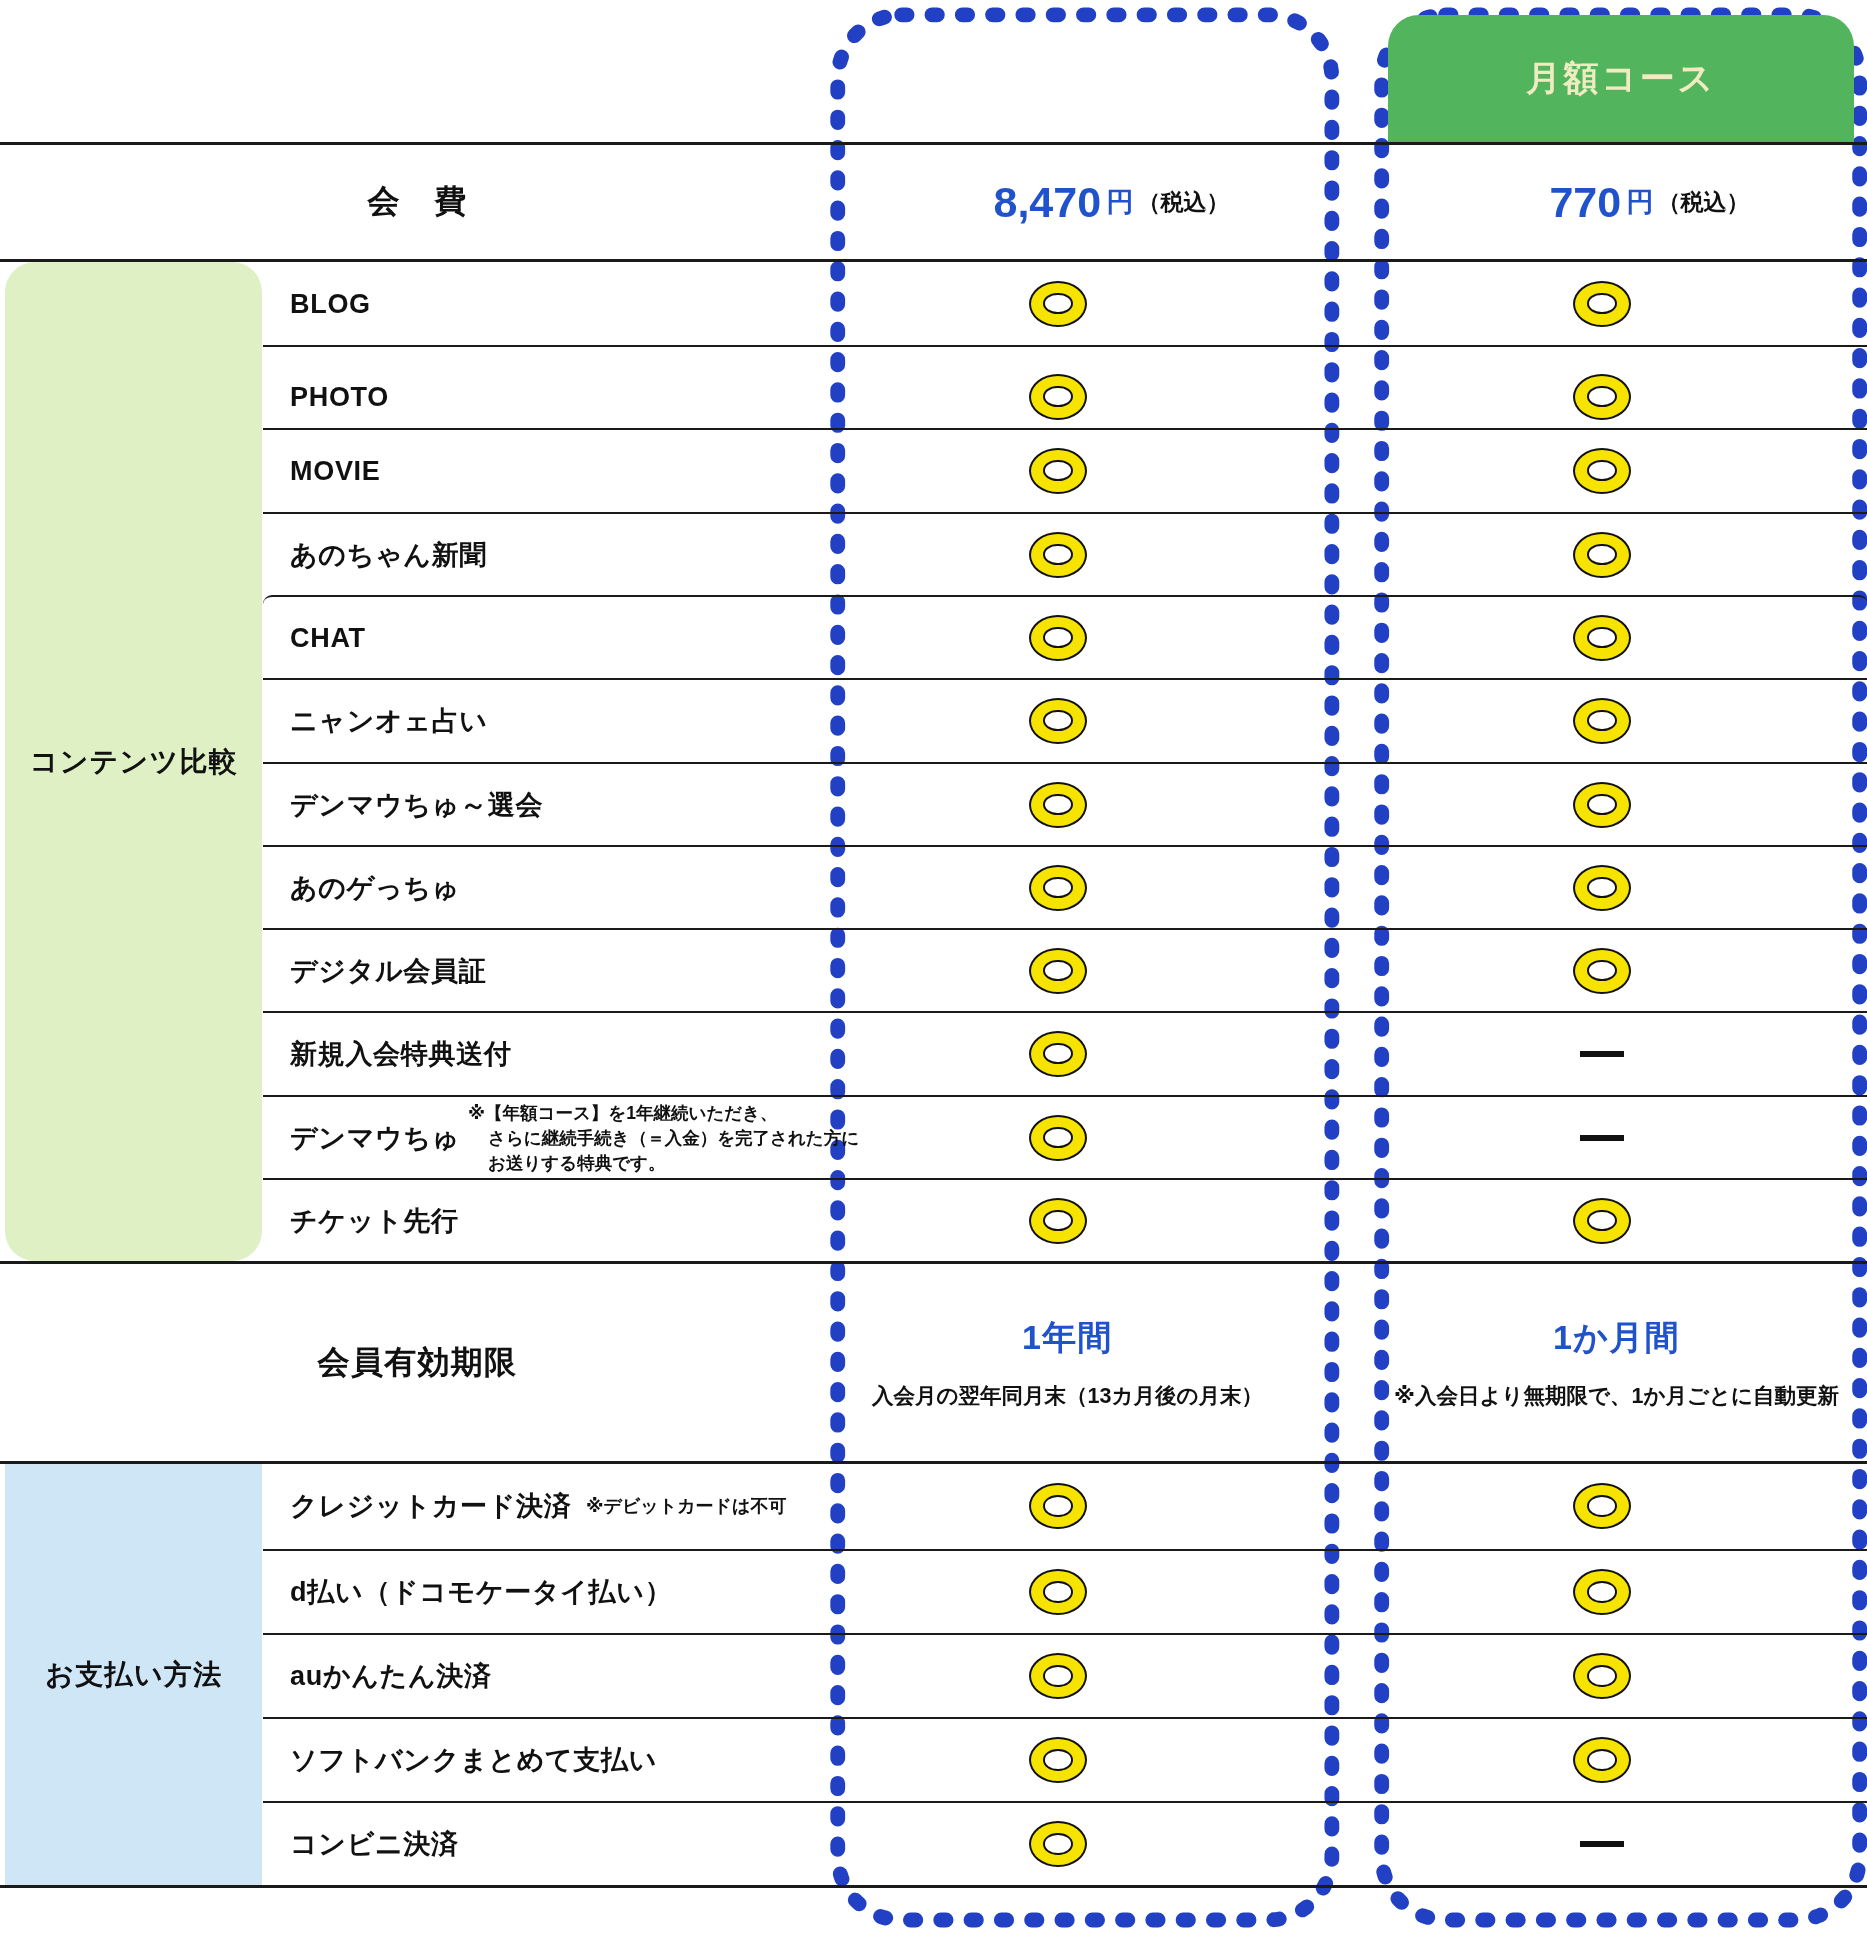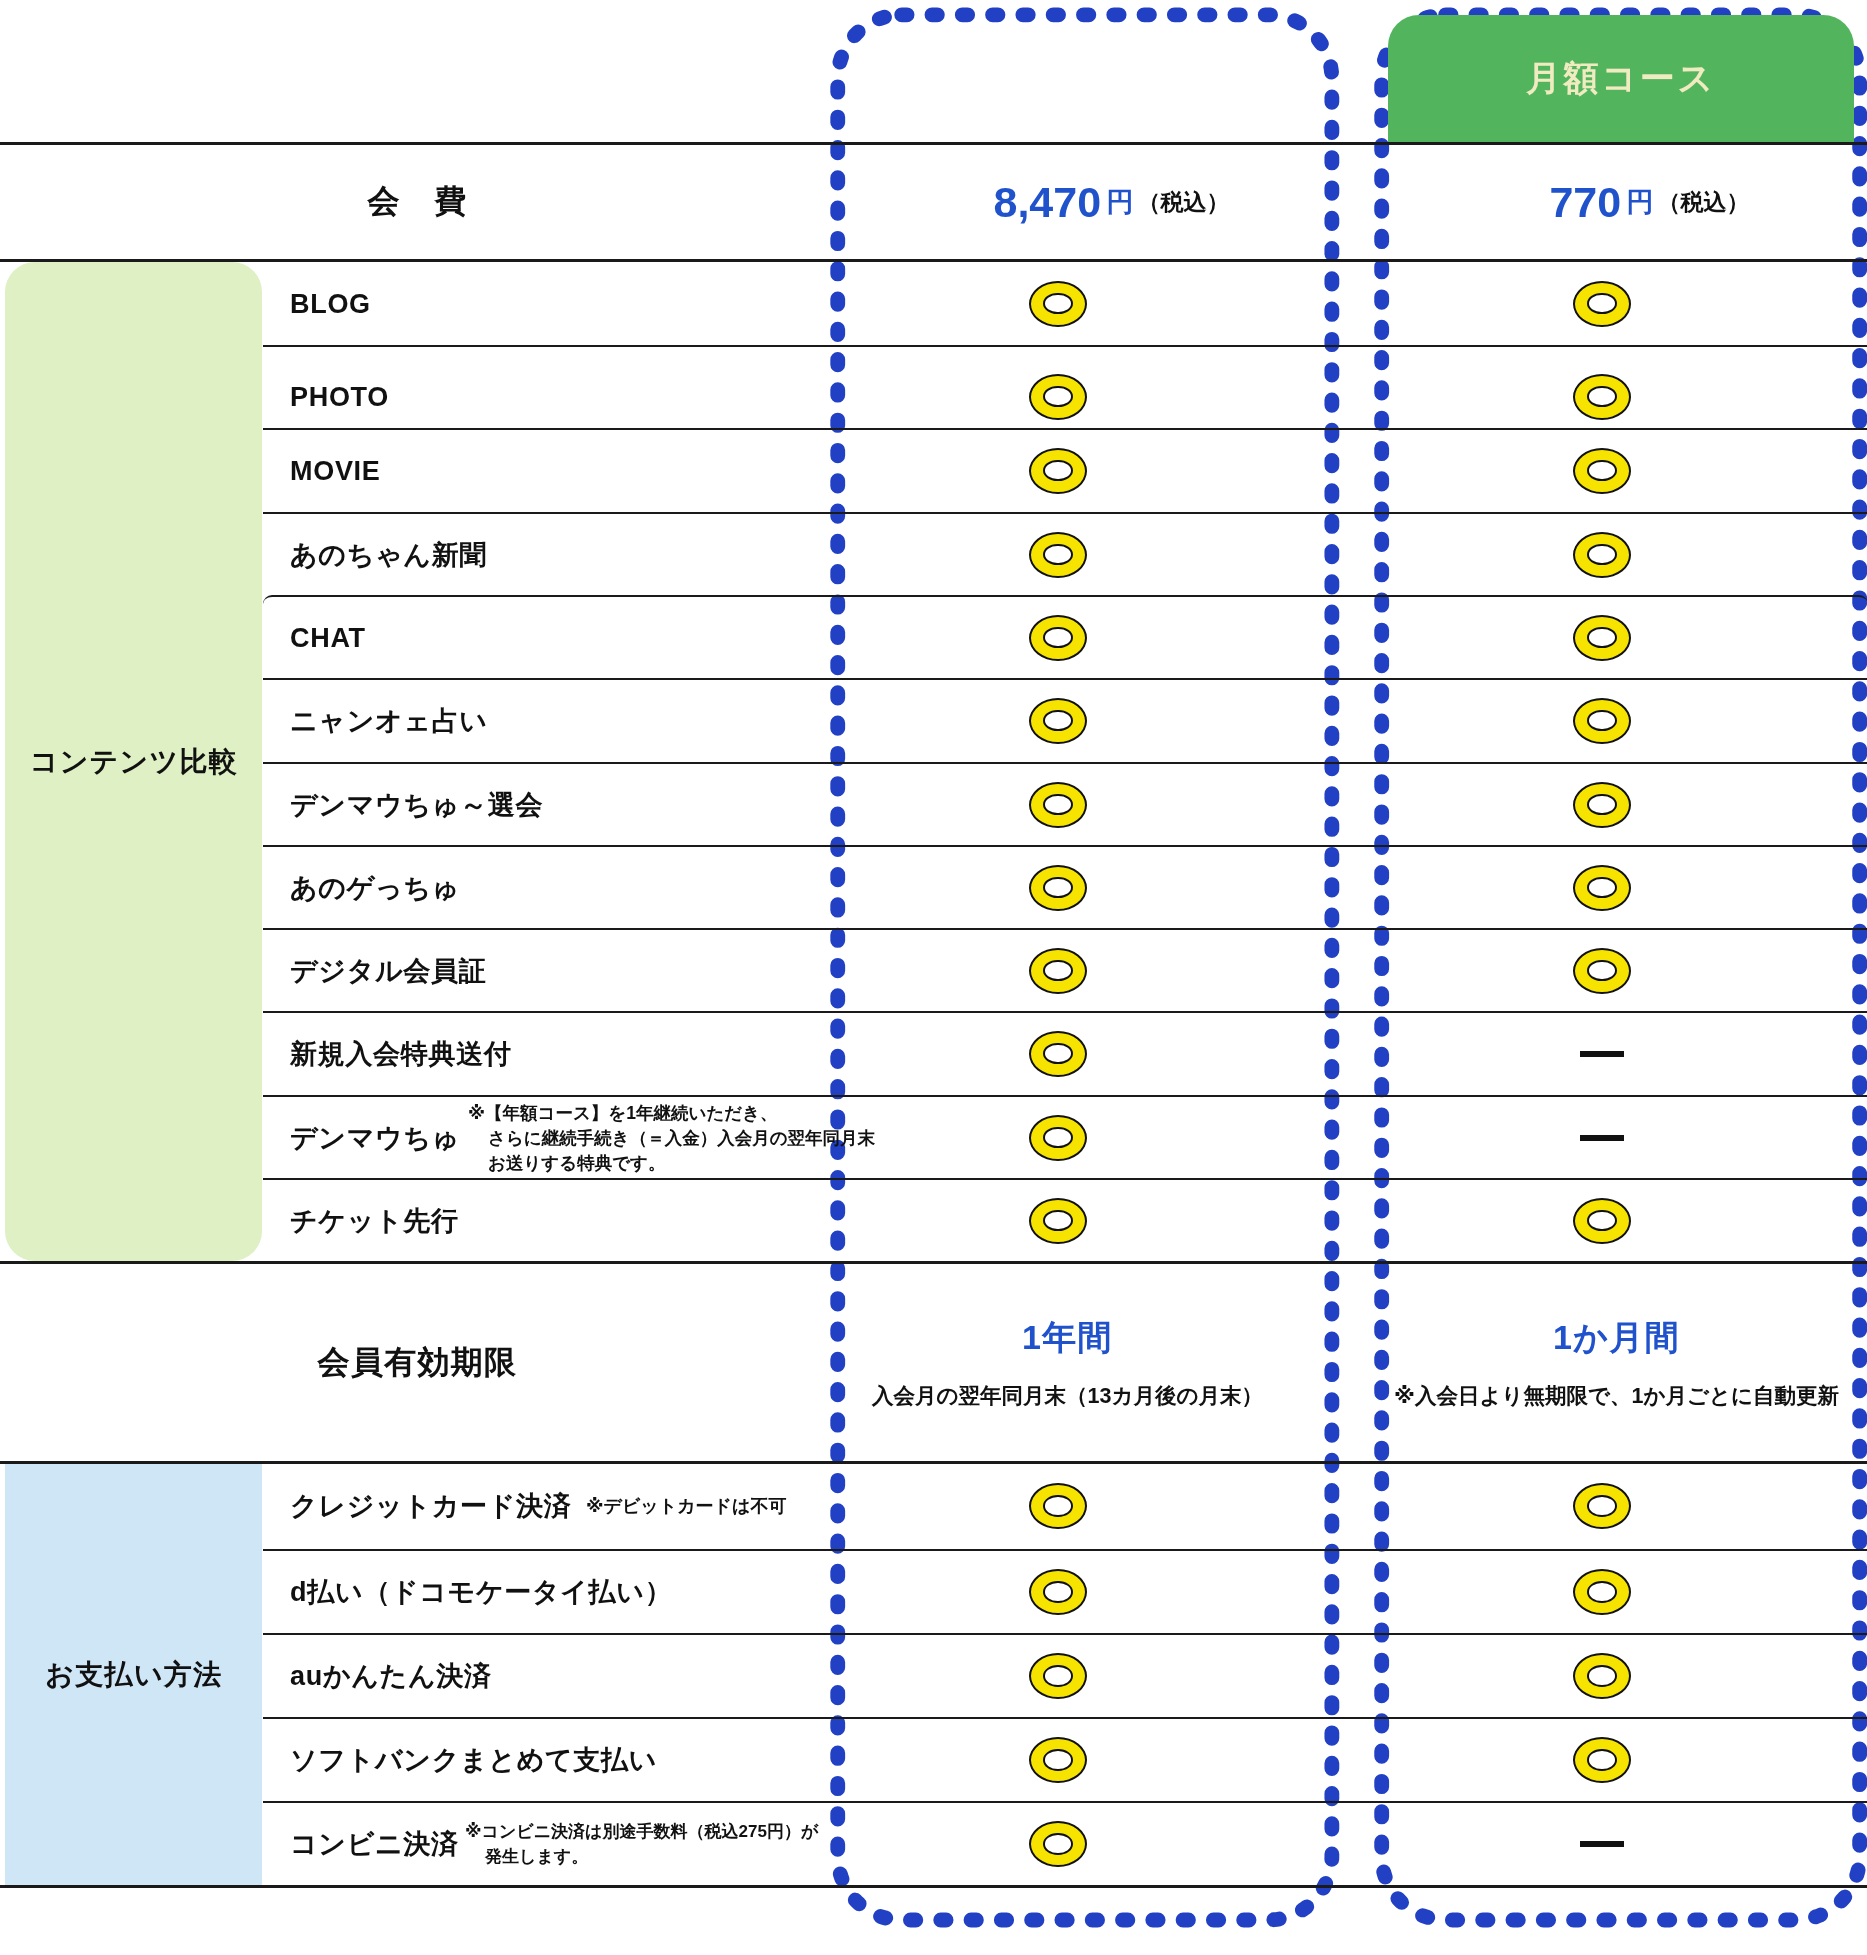--- a/index.html
+++ b/index.html
@@ -201,21 +201,21 @@
       <div class="row-label">新規入会特典送付</div>
 
       <div class="mark a maru"></div>
       <div class="mark m dash"></div>
     </div>
       <div class="row with-line" style="top: 1095px; height: 83px;">
       <div class="row-label">デンマウちゅ</div>
 
       <div class="row-note-block">
           <div class="note-line">※【年額コース】を1年継続いただき、</div>
-          <div class="note-line">さらに継続手続き（＝入金）入会月の翌年同月末</div>
+          <div class="note-line">さらに継続手続き（＝入金）を完了された方に</div>
           <div class="note-line">お送りする特典です。</div>
         </div>
       <div class="mark a maru"></div>
       <div class="mark m dash"></div>
     </div>
       <div class="row with-line" style="top: 1178px; height: 83px;">
       <div class="row-label">チケット先行</div>
 
       <div class="mark a maru"></div>
       <div class="mark m maru"></div>
@@ -243,23 +243,19 @@
     </div>
       <div class="row with-line" style="top: 1717px; height: 84px;">
       <div class="row-label">ソフトバンクまとめて支払い</div>
 
       <div class="mark a maru"></div>
       <div class="mark m maru"></div>
     </div>
       <div class="row with-line" style="top: 1801px; height: 84px;">
       <div class="row-label">コンビニ決済</div>
 
-      <div class="row-note-block">
-          <div class="note-line">※コンビニ決済は別途手数料（税込275円）が</div>
-          <div class="note-line">発生します。</div>
-        </div>
       <div class="mark a maru"></div>
       <div class="mark m dash"></div>
     </div>
     </div>
 
 </div>
 
 
 </body></html>

